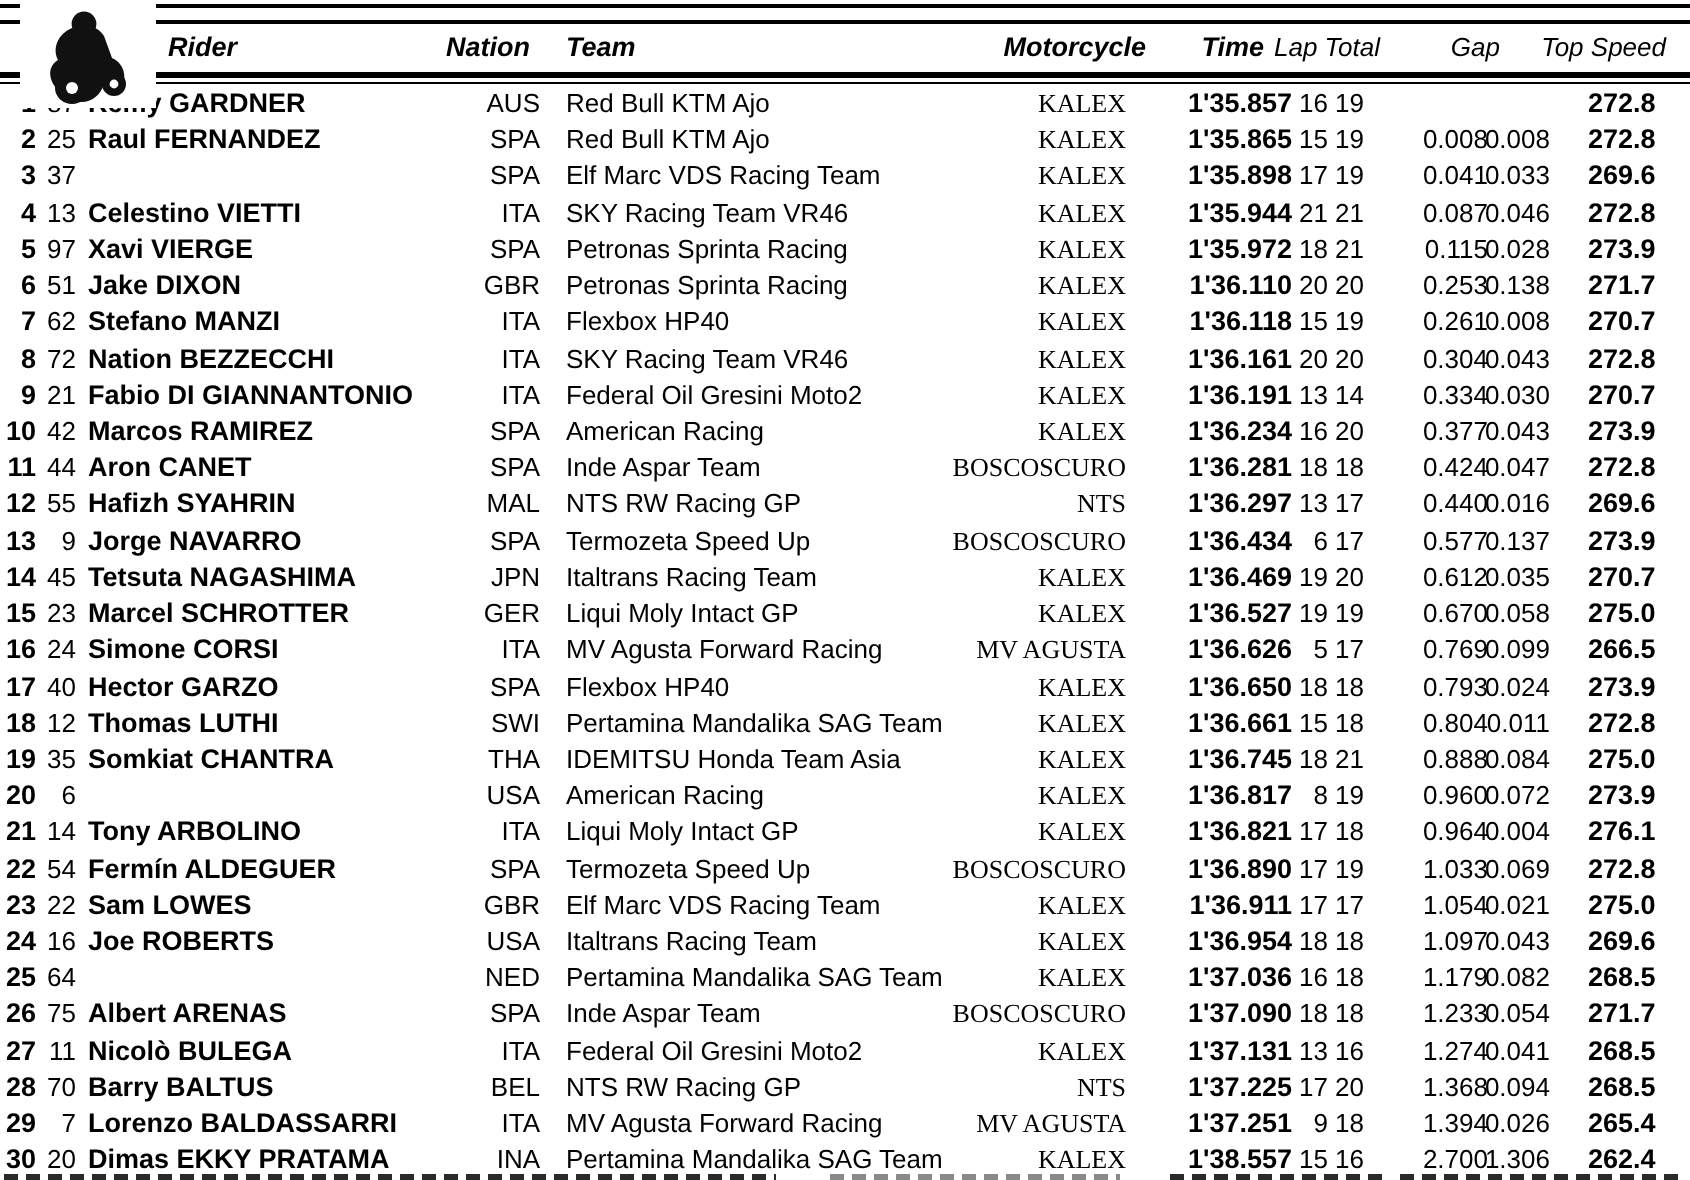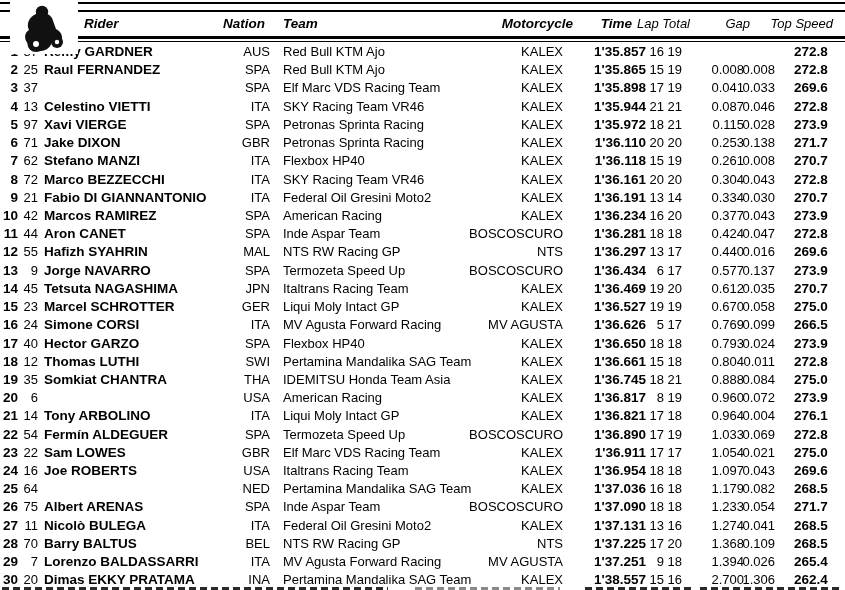--- a/index.html
+++ b/index.html
@@ -27,21 +27,21 @@
   .h-topspeed{left:733px;width:100px;text-align:right;}
   .rows{position:absolute;left:0;top:43px;width:845px;}
   .row{position:relative;height:18.23px;}
   .c{position:absolute;top:0;height:18.23px;line-height:18.23px;font-size:13px;white-space:nowrap;}
   .b{font-weight:bold;font-size:13.5px;}
   .pos{left:0;width:18px;text-align:right;}
   .num{left:20px;width:18px;text-align:right;}
   .name{left:44px;}
   .nation{left:205px;width:65px;text-align:right;}
   .team{left:283px;}
-  .moto{left:430px;width:133px;text-align:right;}
+  .moto{left:430px;width:133px;text-align:right;font-family:Liberation Serif, serif;}
   .time{left:568px;width:78px;text-align:right;}
   .lap{left:646px;width:18px;text-align:right;}
   .total{left:664px;width:18px;text-align:right;}
   .gap1{left:706px;width:38px;text-align:right;}
   .gap2{left:737px;width:38px;text-align:right;}
   .speed{left:794px;width:48px;text-align:left;}
   .frag{position:absolute;height:3px;top:587px;
     background:repeating-linear-gradient(90deg,#2a2a2a 0 7px,transparent 7px 11px);}
   .frag.fA{left:2px;width:386px;}
   .frag.fB{left:415px;width:145px;opacity:.55;}
@@ -150,21 +150,21 @@
     <span class="c b time">1'35.972</span>
     <span class="c lap">18</span>
     <span class="c total">21</span>
     <span class="c gap1">0.115</span>
     <span class="c gap2">0.028</span>
     <span class="c b speed">273.9</span>
   </div>
 
   <div class="row">
     <span class="c b pos">6</span>
-    <span class="c num">71</span>
+    <span class="c num">51</span>
     <span class="c b name">Jake DIXON</span>
     <span class="c nation">GBR</span>
     <span class="c team">Petronas Sprinta Racing</span>
     <span class="c moto">KALEX</span>
     <span class="c b time">1'36.110</span>
     <span class="c lap">20</span>
     <span class="c total">20</span>
     <span class="c gap1">0.253</span>
     <span class="c gap2">0.138</span>
     <span class="c b speed">271.7</span>
@@ -181,21 +181,21 @@
     <span class="c lap">15</span>
     <span class="c total">19</span>
     <span class="c gap1">0.261</span>
     <span class="c gap2">0.008</span>
     <span class="c b speed">270.7</span>
   </div>
 
   <div class="row">
     <span class="c b pos">8</span>
     <span class="c num">72</span>
-    <span class="c b name">Marco BEZZECCHI</span>
+    <span class="c b name">Nation BEZZECCHI</span>
     <span class="c nation">ITA</span>
     <span class="c team">SKY Racing Team VR46</span>
     <span class="c moto">KALEX</span>
     <span class="c b time">1'36.161</span>
     <span class="c lap">20</span>
     <span class="c total">20</span>
     <span class="c gap1">0.304</span>
     <span class="c gap2">0.043</span>
     <span class="c b speed">272.8</span>
   </div>
@@ -487,21 +487,21 @@
     <span class="c b pos">28</span>
     <span class="c num">70</span>
     <span class="c b name">Barry BALTUS</span>
     <span class="c nation">BEL</span>
     <span class="c team">NTS RW Racing GP</span>
     <span class="c moto">NTS</span>
     <span class="c b time">1'37.225</span>
     <span class="c lap">17</span>
     <span class="c total">20</span>
     <span class="c gap1">1.368</span>
-    <span class="c gap2">0.109</span>
+    <span class="c gap2">0.094</span>
     <span class="c b speed">268.5</span>
   </div>
 
   <div class="row">
     <span class="c b pos">29</span>
     <span class="c num">7</span>
     <span class="c b name">Lorenzo BALDASSARRI</span>
     <span class="c nation">ITA</span>
     <span class="c team">MV Agusta Forward Racing</span>
     <span class="c moto">MV AGUSTA</span>

